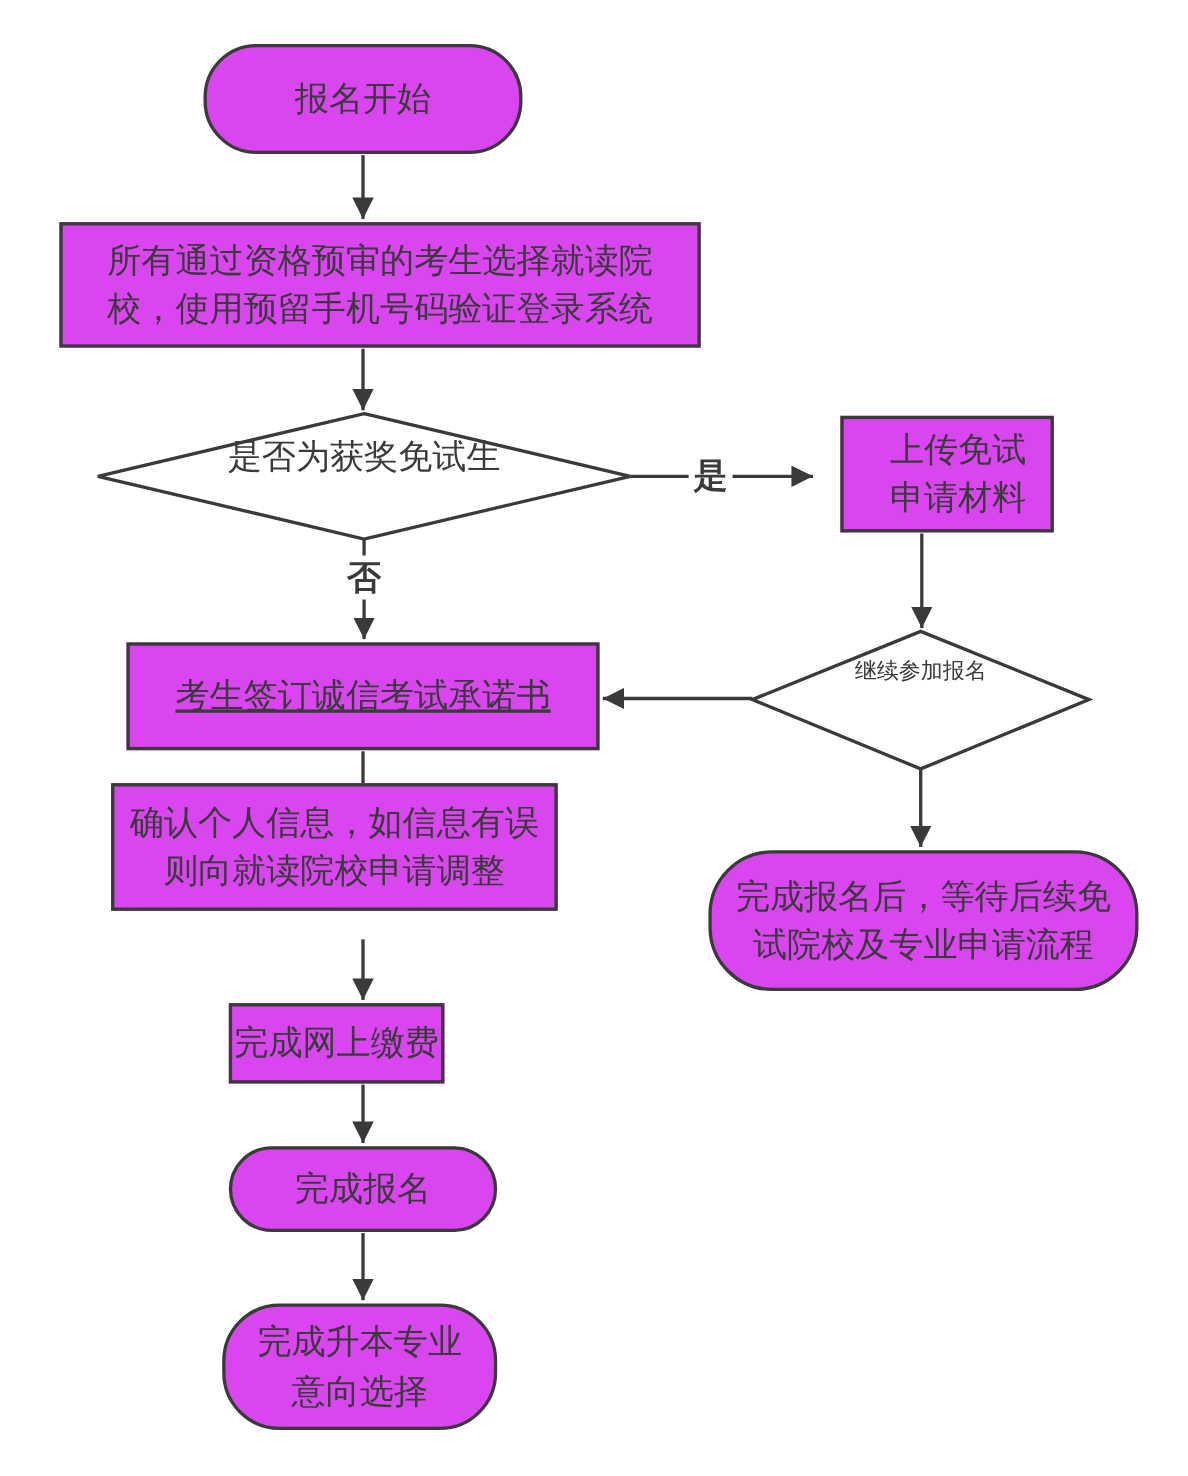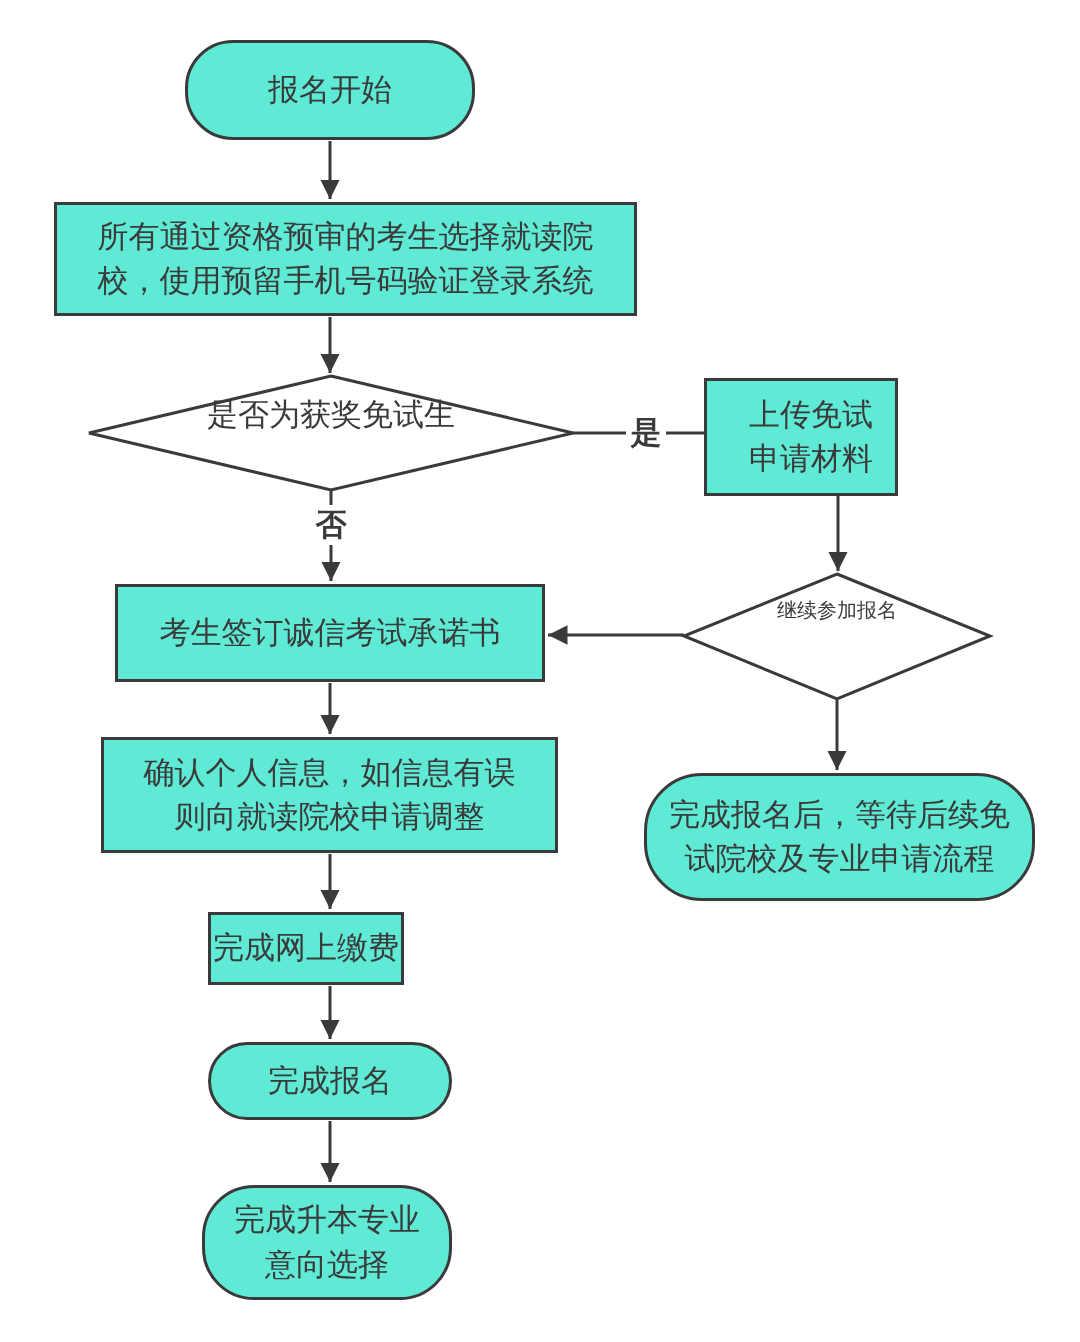--- a/index.html
+++ b/index.html
@@ -23,21 +23,21 @@
     width: 1080px;
     height: 1342px;
   }
   .node {
     position: absolute;
     box-sizing: border-box;
     display: flex;
     align-items: center;
     justify-content: center;
     text-align: center;
-    background: #5eead4;
+    background: #d946ef;
   }
   .rect {
     border: 3px solid #3a3a3a;
   }
   .stadium {
     border: 3px solid #3a3a3a;
   }
   .diamond-label {
     position: absolute;
     display: flex;
@@ -109,34 +109,34 @@
 
   <div class="node rect" style="left:42px; top:202px; width:583px; height:114px;margin-left:12px;">
     <span class="label">所有通过资格预审的考生选择就读院
 校，使用预留手机号码验证登录系统</span>
   </div>
 
   <div class="diamond-label" style="left:131px; top:393px; width:400px; height:80px;">
     <span class="label">是否为获奖免试生</span>
   </div>
 
-  <div class="node rect" style="left:704px; top:378px; width:194px; height:118px;padding-left:20px;">
+  <div class="node rect" style="left:764px; top:378px; width:194px; height:106px;padding-left:20px;">
     <span class="label">上传免试
 申请材料</span>
   </div>
 
-  <div class="node rect" style="left:115px; top:584px; width:430px; height:98px;">
+  <div class="node rect" style="left:115px; top:584px; width:430px; height:98px;text-decoration:underline;">
     <span class="label">考生签订诚信考试承诺书</span>
   </div>
 
   <div class="diamond-label" style="left:712px; top:596px; width:250px; height:80px;">
     <span class="label" style="font-size:20px;">继续参加报名</span>
   </div>
 
-  <div class="node rect" style="left:101px; top:737px; width:457px; height:116px;">
+  <div class="node rect" style="left:101px; top:712px; width:406px; height:116px;">
     <span class="label">确认个人信息，如信息有误
 则向就读院校申请调整</span>
   </div>
 
   <div class="node stadium" style="left:644px; top:773px; width:391px; height:128px; border-radius:58px;">
     <span class="label">完成报名后，等待后续免
 试院校及专业申请流程</span>
   </div>
 
   <div class="node rect" style="left:208px; top:912px; width:196px; height:73px;">

